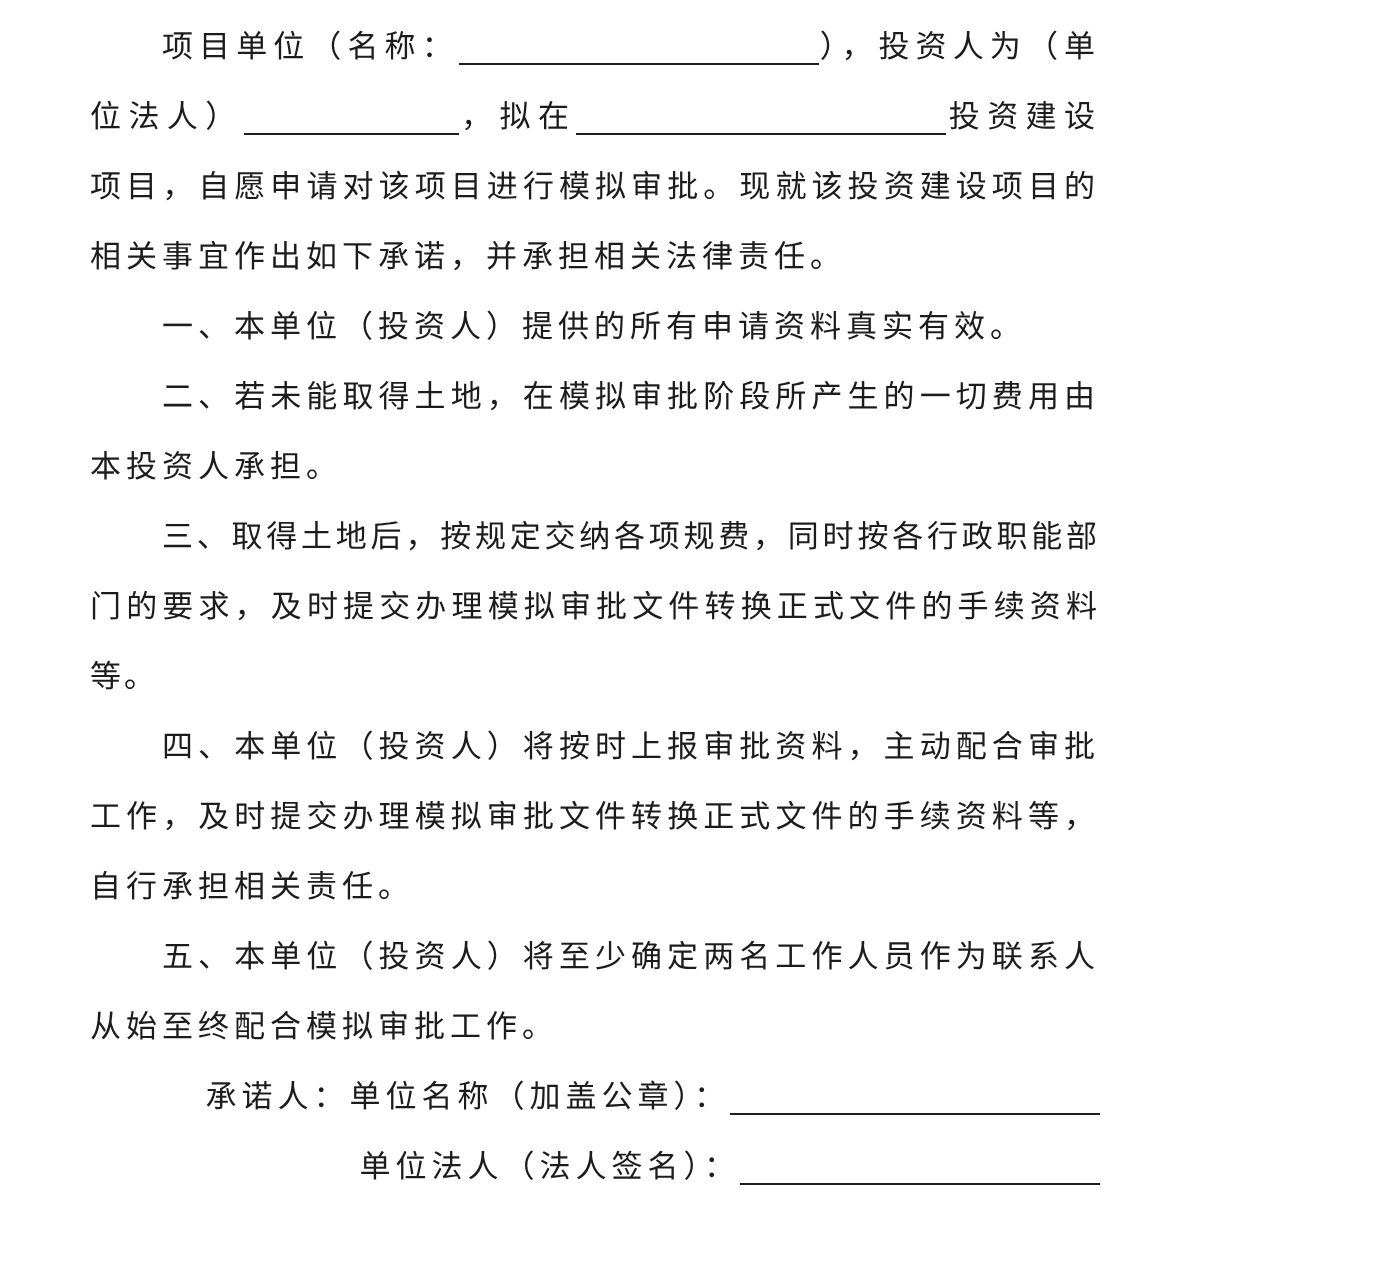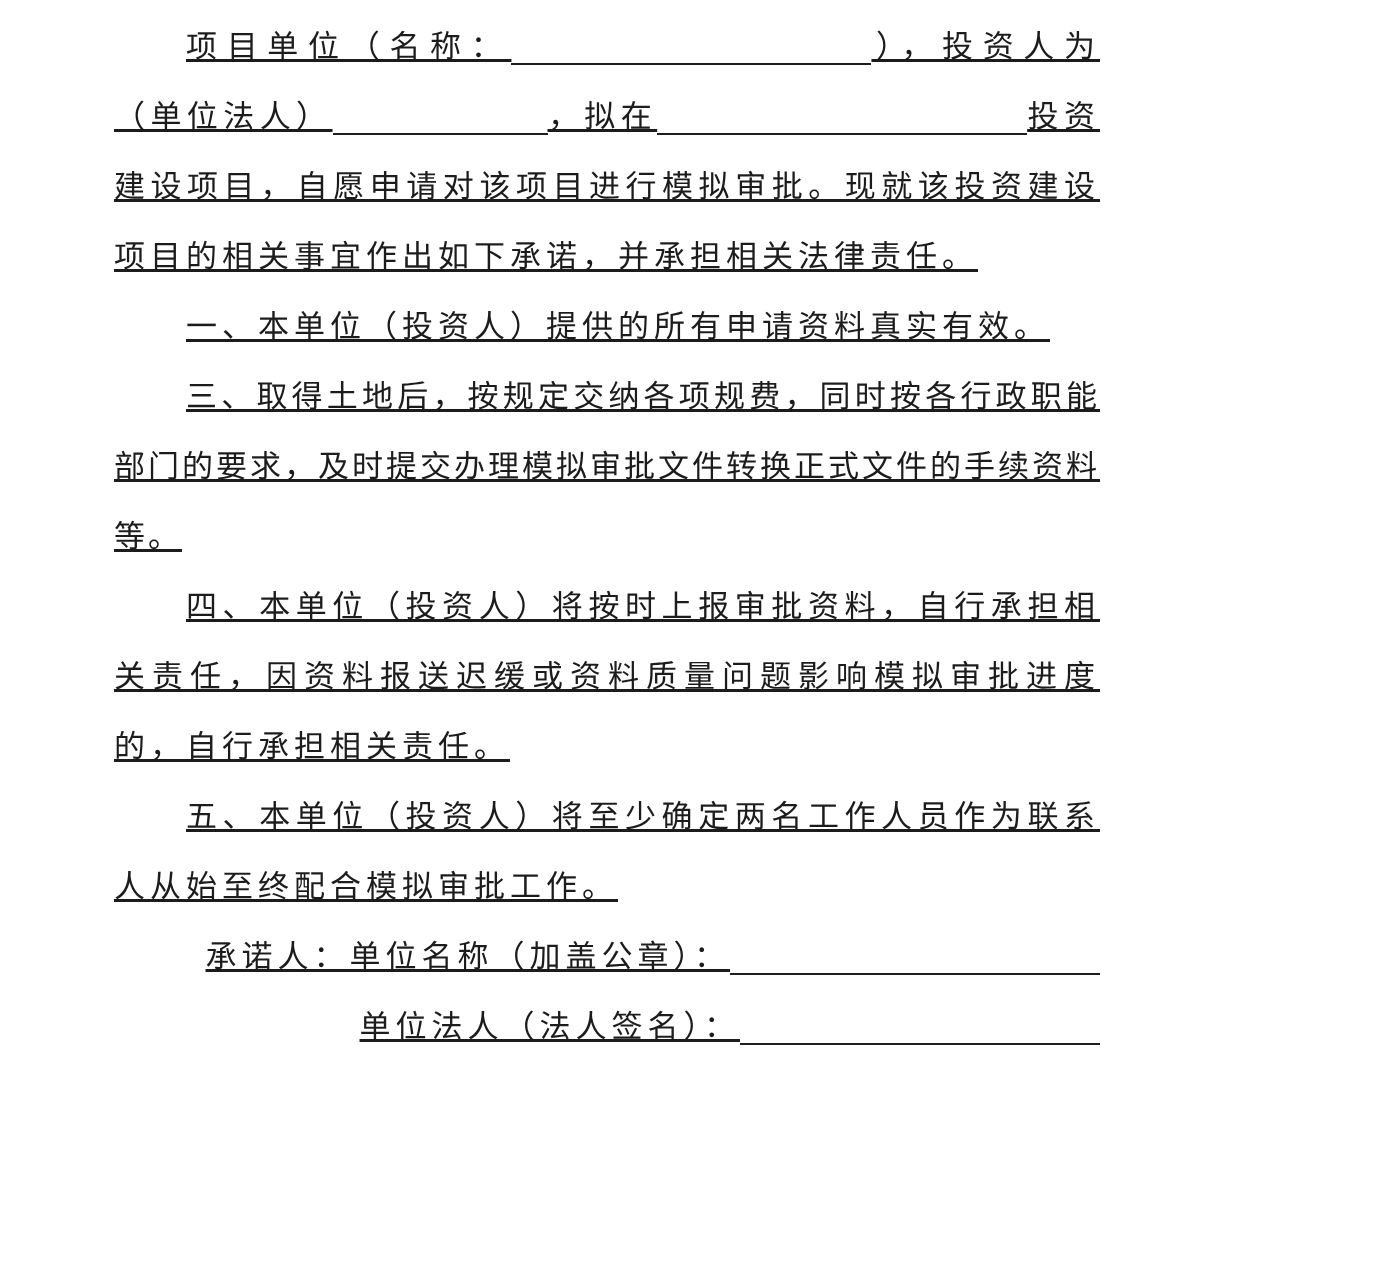--- a/index.html
+++ b/index.html
@@ -7,23 +7,22 @@
     width: 1400px;
     background: #ffffff;
     font-family: "Liberation Serif", "DejaVu Serif", serif;
   }
   .page {
     position: relative;
     width: 1288px;
     height: 1274px;
     background: #ffffff;
     color: #1c1c1c;
-    padding: 12px 188px 0 114px;
+    padding: 12px 188px 0 90px;
     overflow: hidden;
-    text-decoration: underline;
   }
   .line, p.para {
     font-size: 31px;
     line-height: 70px;
     letter-spacing: 5px;
     color: #1c1c1c;
   }
   p.para {
     text-align: justify;
     text-justify: inter-character;
@@ -54,22 +53,23 @@
   }
 </style>
 </head>
 <body>
 
 <div class="page">
 
   <p class="para"><span>项目单位（名称：</span><span class="blank w360"></span><span>），投资人为（单位法人）</span><span class="blank w215"></span><span>，拟在</span><span class="blank w370"></span><span>投资建设项目，自愿申请对该项目进行模拟审批。现就该投资建设项目的相关事宜作出如下承诺，并承担相关法律责任。</span></p>
 
   <p class="para">一、本单位（投资人）提供的所有申请资料真实有效。</p>
+  <p class="para">二、若未能取得土地，在模拟审批阶段所产生的一切费用由本投资人承担。</p>
   <p class="para tight">三、取得土地后，按规定交纳各项规费，同时按各行政职能部门的要求，及时提交办理模拟审批文件转换正式文件的手续资料等。</p>
-  <p class="para">四、本单位（投资人）将按时上报审批资料，自行承担相关责任，因资料报送迟缓或资料质量问题影响模拟审批进度的，自行承担相关责任。</p>
+  <p class="para">四、本单位（投资人）将按时上报审批资料，主动配合审批工作，及时提交办理模拟审批文件转换正式文件的手续资料等，自行承担相关责任。</p>
   <p class="para">五、本单位（投资人）将至少确定两名工作人员作为联系人从始至终配合模拟审批工作。</p>
 
 
   <div class="line sign-line first"><span>承诺人：单位名称（加盖公章）：</span><span class="blank w370"></span></div>
 
   <div class="line sign-line second"><span>单位法人（法人签名）：</span><span class="blank w360"></span></div>
 
 
 </div>
 

